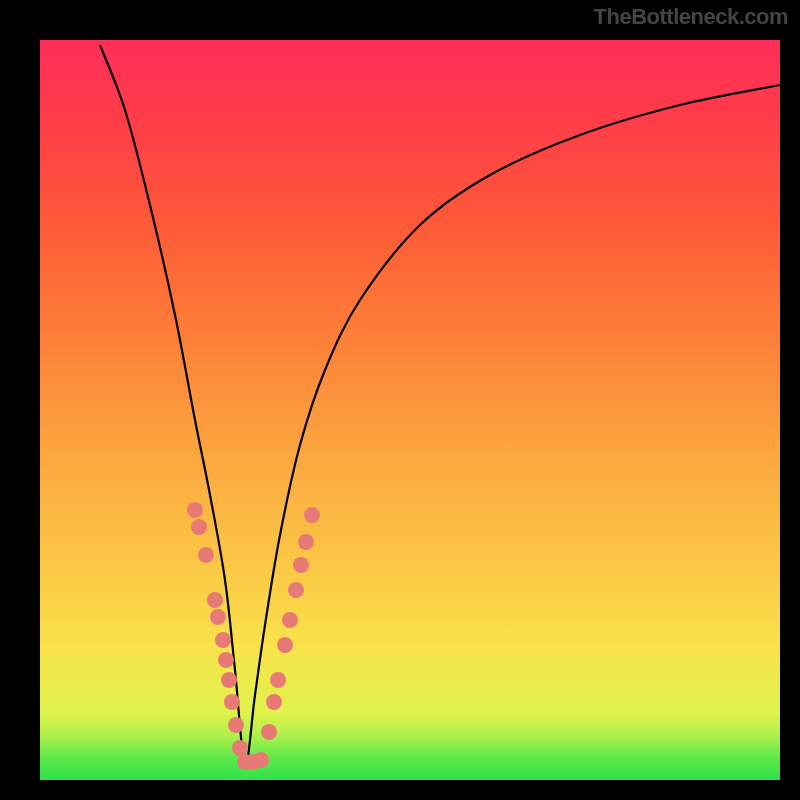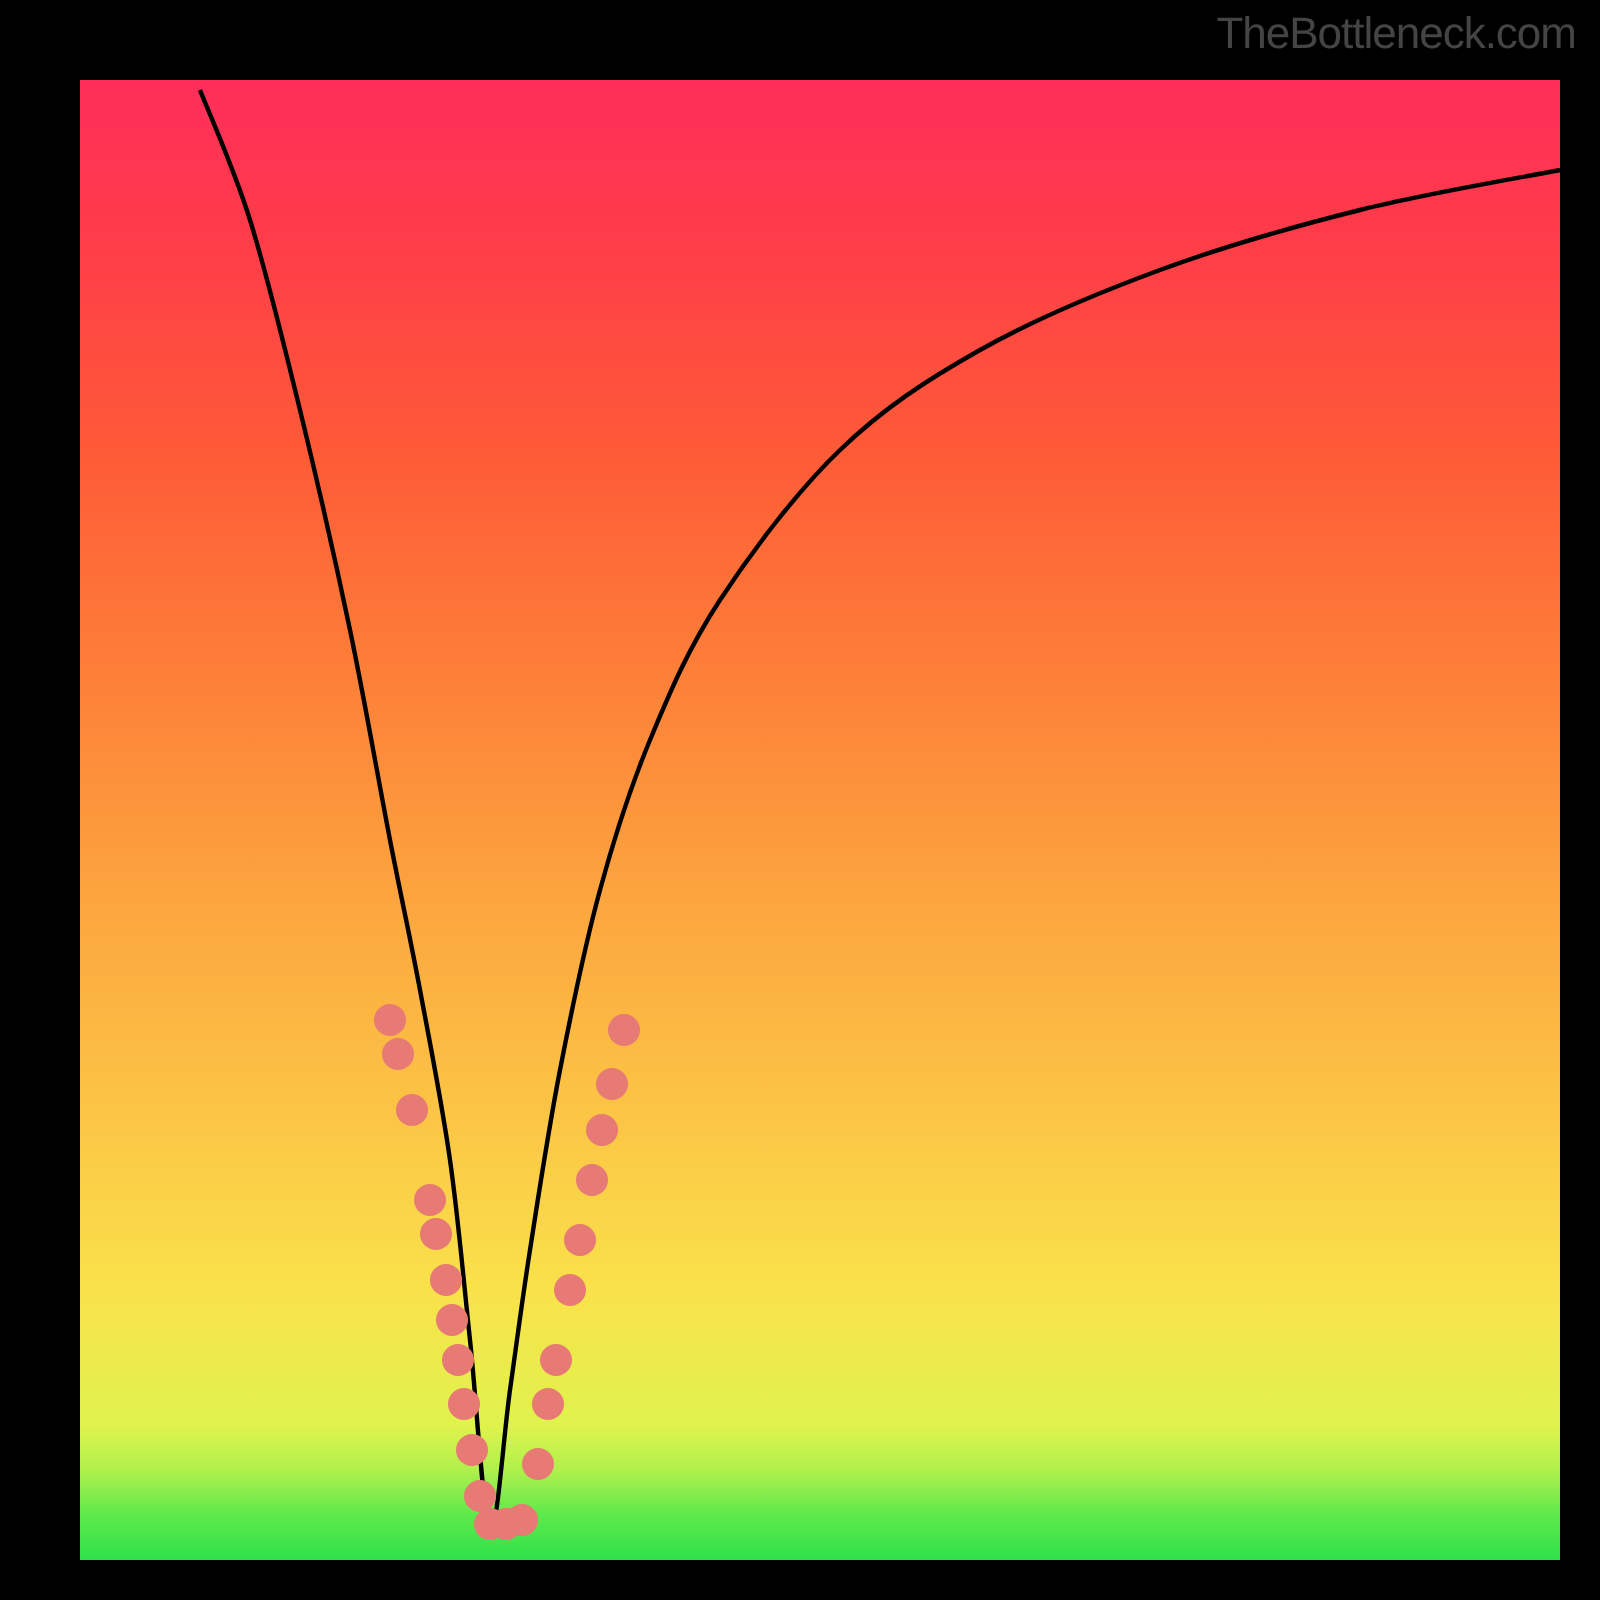--- a/index.html
+++ b/index.html
@@ -28,21 +28,21 @@
       #fd7f38 60%,
       #fe5a37 75%,
       #ff3b4a 90%,
       #ff2e5a 100%);
   }
   .watermark {
     position: absolute;
     right: 12px;
     top: 4px;
     font-size: 22px;
-    font-weight: 400;
+    font-weight: 700;
     color: #444;
     letter-spacing: -0.5px;
   }
   svg.curve {
     position: absolute;
     left: 0;
     top: 0;
     width: 740px;
     height: 740px;
     overflow: visible;

